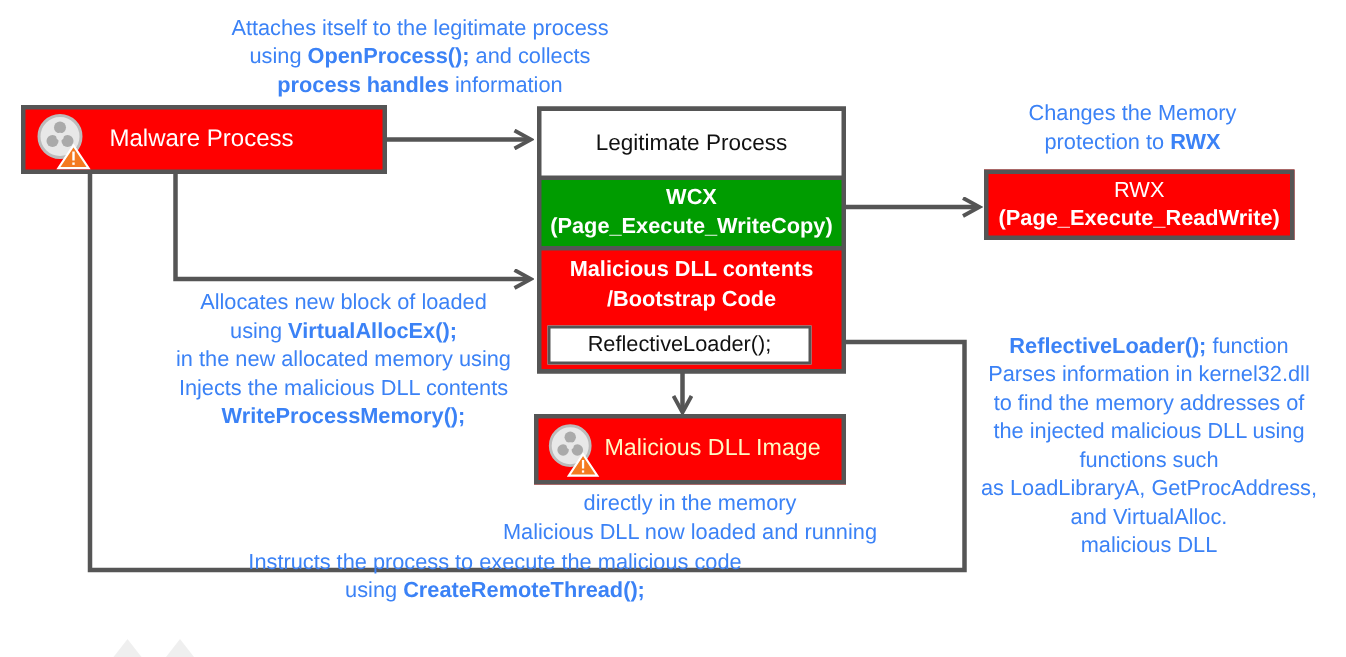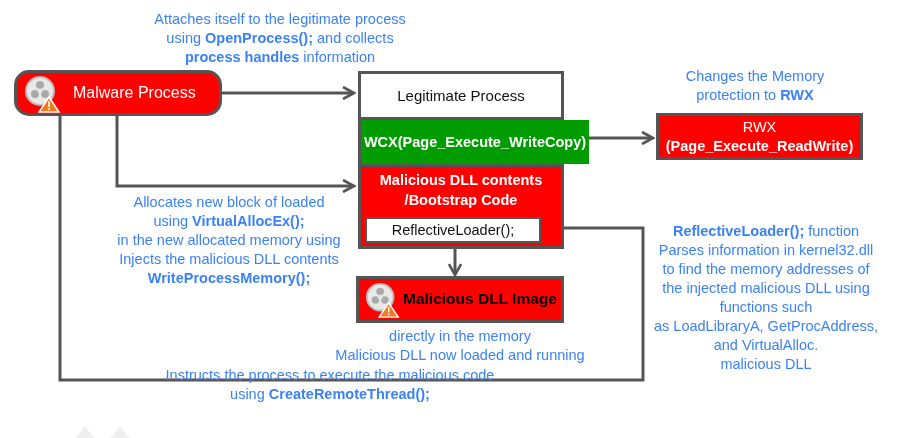--- a/index.html
+++ b/index.html
@@ -41,41 +41,41 @@
 <div class="ann" style="left:130px; top:10px; width:300px;">
   <div>Attaches itself to the legitimate process</div>
   <div>
     <span>using </span><b>OpenProcess();</b><span> and collects</span>
   </div>
   <div>
     <b>process handles</b><span> information</span>
   </div>
 </div>
 
-<div class="box red" style="left:14px; top:70px; width:208px; height:46px;border-radius:15px;">
+<div class="box red" style="left:14px; top:70px; width:244px; height:46px;">
   <svg class="icon" width="40" height="40" viewBox="0 0 40 40" style="left:6px; top:1px;">
     <circle cx="17" cy="17" r="14" fill="#e8e8e8" stroke="#bbb" stroke-width="2"></circle>
     <g fill="#aaa">
       <circle cx="17" cy="11" r="4"></circle>
       <circle cx="12" cy="20" r="4"></circle>
       <circle cx="22" cy="20" r="4"></circle>
     </g>
     <circle cx="17" cy="17" r="2.5" fill="#e8e8e8"></circle>
     <path d="M26,23 L36,38 L16,38 Z" fill="#f47a20" stroke="#fff" stroke-width="1.5"></path>
     <rect x="25.2" y="27" width="1.6" height="6" fill="#fff"></rect>
     <rect x="25.2" y="34.3" width="1.6" height="1.6" fill="#fff"></rect>
   </svg>
   <div class="abs" style="left:56px; top:11px; font-size:16px; color:#fff;">Malware Process</div>
 </div>
 
 <div class="box" style="left:358px; top:71px; width:206px; height:178px; background:#555;">
   <div class="abs white center" style="left:0; top:0; width:200px; height:43px;">
     <span style="font-size:15px;">Legitimate Process</span>
   </div>
-  <div class="abs green center" style="left:0; top:46px; width:228px; height:44px; flex-direction:row; font-weight:bold; font-size:14.5px; line-height:19px;">
+  <div class="abs green center" style="left:0; top:46px; width:200px; height:44px; flex-direction:column; font-weight:bold; font-size:14.5px; line-height:19px;">
     <div>WCX</div>
     <div>(Page_Execute_WriteCopy)</div>
   </div>
   <div class="abs red" style="left:0; top:93px; width:200px; height:79px; font-weight:bold; font-size:14.5px; line-height:20px; text-align:center;">
     <div style="padding-top:3px;">Malicious DLL contents</div>
     <div>/Bootstrap Code</div>
     <div class="abs white center" style="left:4px; top:50px; width:172px; height:22px; border:2px solid #555; font-weight:normal; font-size:14.5px;">
       <span>ReflectiveLoader();</span>
     </div>
   </div>
@@ -109,21 +109,21 @@
     <g fill="#aaa">
       <circle cx="17" cy="11" r="4"></circle>
       <circle cx="12" cy="20" r="4"></circle>
       <circle cx="22" cy="20" r="4"></circle>
     </g>
     <circle cx="17" cy="17" r="2.5" fill="#e8e8e8"></circle>
     <path d="M26,23 L36,38 L16,38 Z" fill="#f47a20" stroke="#fff" stroke-width="1.5"></path>
     <rect x="25.2" y="27" width="1.6" height="6" fill="#fff"></rect>
     <rect x="25.2" y="34.3" width="1.6" height="1.6" fill="#fff"></rect>
   </svg>
-  <div class="abs" style="left:44px; top:11px; font-size:15.5px; font-weight:bold; color:#000000;">Malicious DLL Image</div>
+  <div class="abs" style="left:44px; top:11px; font-size:15.5px; font-weight:normal; color:#fef9c3;">Malicious DLL Image</div>
 </div>
 
 <div class="ann" style="left:310px; top:327px; width:300px;">
   <div>directly in the memory</div>
   <div>Malicious DLL now loaded and running</div>
 </div>
 
 <div class="ann" style="left:640px; top:222px; width:252px;">
   <div>
     <b>ReflectiveLoader();</b><span> function</span>

